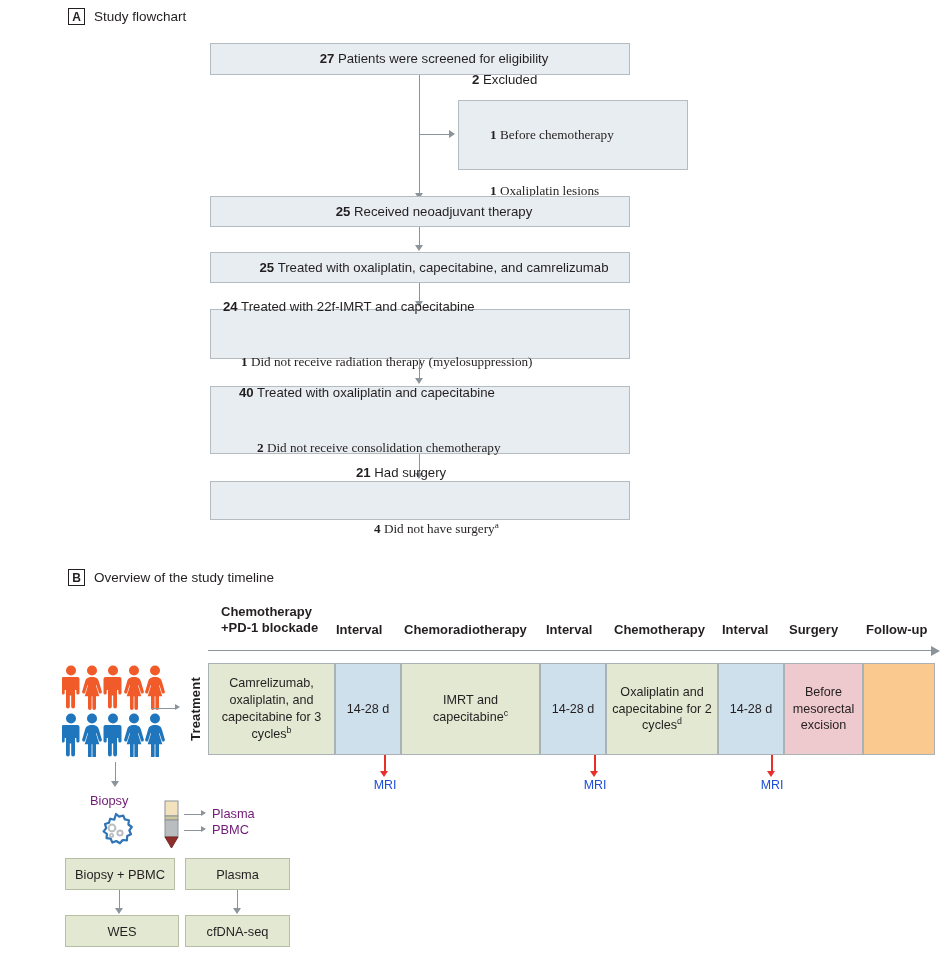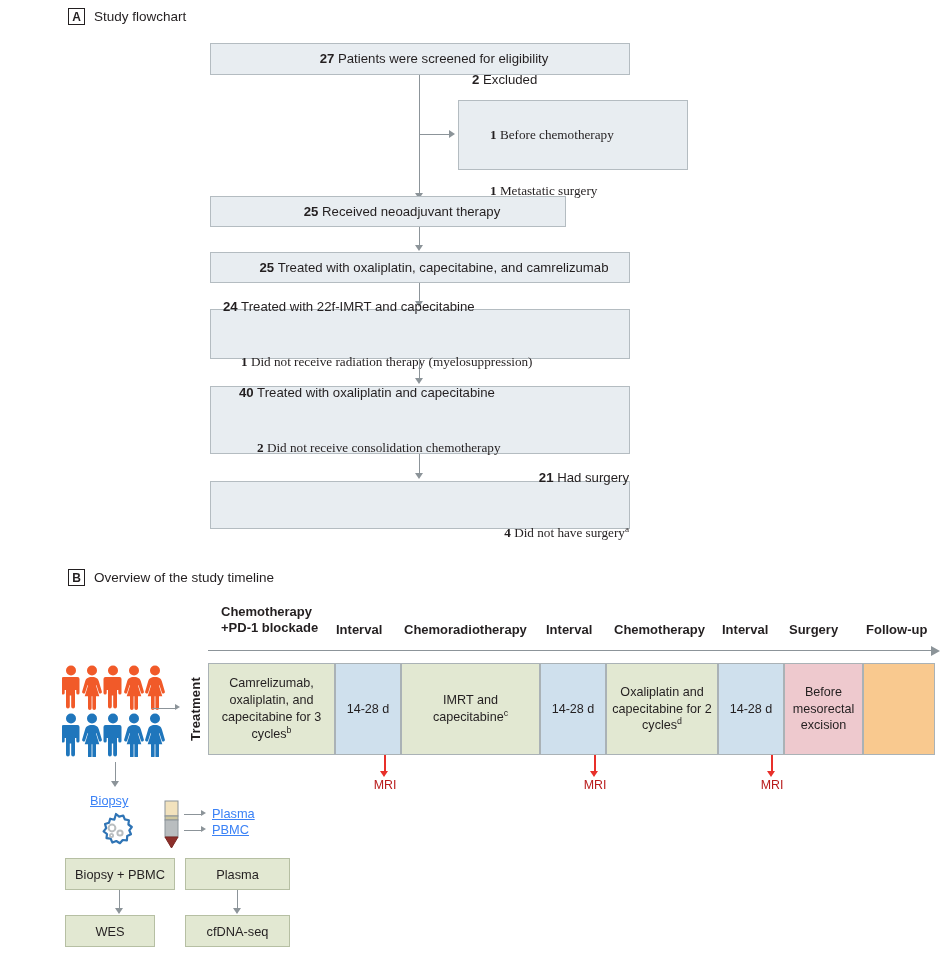--- a/index.html
+++ b/index.html
@@ -82,33 +82,33 @@
   }
   .mri-tick { position:absolute; width:1.6px; background:#e8302a; }
   .mri-arrow {
     position:absolute; width:0; height:0;
     border-left:4.5px solid transparent;
     border-right:4.5px solid transparent;
     border-top:6px solid #e8302a;
   }
   .mri-label {
     position:absolute; font-size:12.4px; text-align:center;
-    color:#b91c1c; white-space:nowrap;
+    color:#1d4ed8; white-space:nowrap;
   }
 
   
   .wf-box {
     position:absolute;
     background:#e2e8d2;
     border:1px solid #b6bfa3;
     display:flex; align-items:center; justify-content:center;
     font-size:12.8px; color:#231f20; text-align:center;
   }
   .wf-arrow-line { position:absolute; width:1.3px; background:#8c9499; }
-  .lbl { position:absolute; font-size:12.8px; color:#3b82f6; white-space:nowrap;text-decoration:underline; }
+  .lbl { position:absolute; font-size:12.8px; color:#701a75; white-space:nowrap; }
   .sm-arrow-right {
     position:absolute; width:0; height:0;
     border-top:3.6px solid transparent;
     border-bottom:3.6px solid transparent;
     border-left:5px solid #8c9499;
   }
   .sm-line-h { position:absolute; height:1.2px; background:#8c9499; }
 </style>
 </head>
 <body>
@@ -135,25 +135,25 @@
   <div class="row ind1">
     <span class="n">2</span>
     <span>Excluded</span>
   </div>
   <div class="row ind2">
     <span class="n">1</span>
     <span>Before chemotherapy</span>
   </div>
   <div class="row ind2">
     <span class="n">1</span>
-    <span>Metastatic surgery</span>
-  </div>
-</div>
-
-<div class="flow-box fb-center" style="left:210px; top:196px; width:356px; height:31px;">
+    <span>Oxaliplatin lesions</span>
+  </div>
+</div>
+
+<div class="flow-box fb-center" style="left:210px; top:196px; width:420px; height:31px;">
   <div class="row">
     <span class="n">25</span>
     <span>Received neoadjuvant therapy</span>
   </div>
 </div>
 <div class="flow-line v-line" style="left:419px; top:227px; height:19px;"></div>
 <div class="arrow-down" style="left:415px; top:245px;"></div>
 
 <div class="flow-box fb-center" style="left:210px; top:252px; width:420px; height:31px;">
   <div class="row">
@@ -183,21 +183,21 @@
     <span>Treated with oxaliplatin and capecitabine</span>
   </div>
   <div class="row ind2">
     <span class="n">2</span>
     <span>Did not receive consolidation chemotherapy</span>
   </div>
 </div>
 <div class="flow-line v-line" style="left:419px; top:454px; height:20px;"></div>
 <div class="arrow-down" style="left:415px; top:473px;"></div>
 
-<div class="flow-box fb-left" style="left:210px; top:481px; width:420px; height:48px; padding-left:145px;align-items:flex-end;">
+<div class="flow-box fb-left" style="left:210px; top:481px; width:420px; height:39px; padding-left:145px;">
   <div class="row ind1">
     <span class="n">21</span>
     <span>Had surgery</span>
   </div>
   <div class="row ind2">
     <span class="n">4</span>
     <span>Did not have surgery</span><sup>a</sup>
   </div>
 </div>
 
@@ -347,18 +347,18 @@
 </div>
 <div class="wf-box" style="left:185px; top:858px; width:105px; height:32px;">
   <span>Plasma</span>
 </div>
 
 <div class="wf-arrow-line" style="left:119px; top:890px; height:19px;"></div>
 <div class="arrow-down" style="left:115px; top:908px;"></div>
 <div class="wf-arrow-line" style="left:237px; top:890px; height:19px;"></div>
 <div class="arrow-down" style="left:233px; top:908px;"></div>
 
-<div class="wf-box" style="left:65px; top:915px; width:90px; height:32px;">
+<div class="wf-box" style="left:65px; top:915px; width:114px; height:32px;">
   <span>WES</span>
 </div>
 <div class="wf-box" style="left:185px; top:915px; width:105px; height:32px;">
   <span>cfDNA-seq</span>
 </div>
 
 </body></html>

